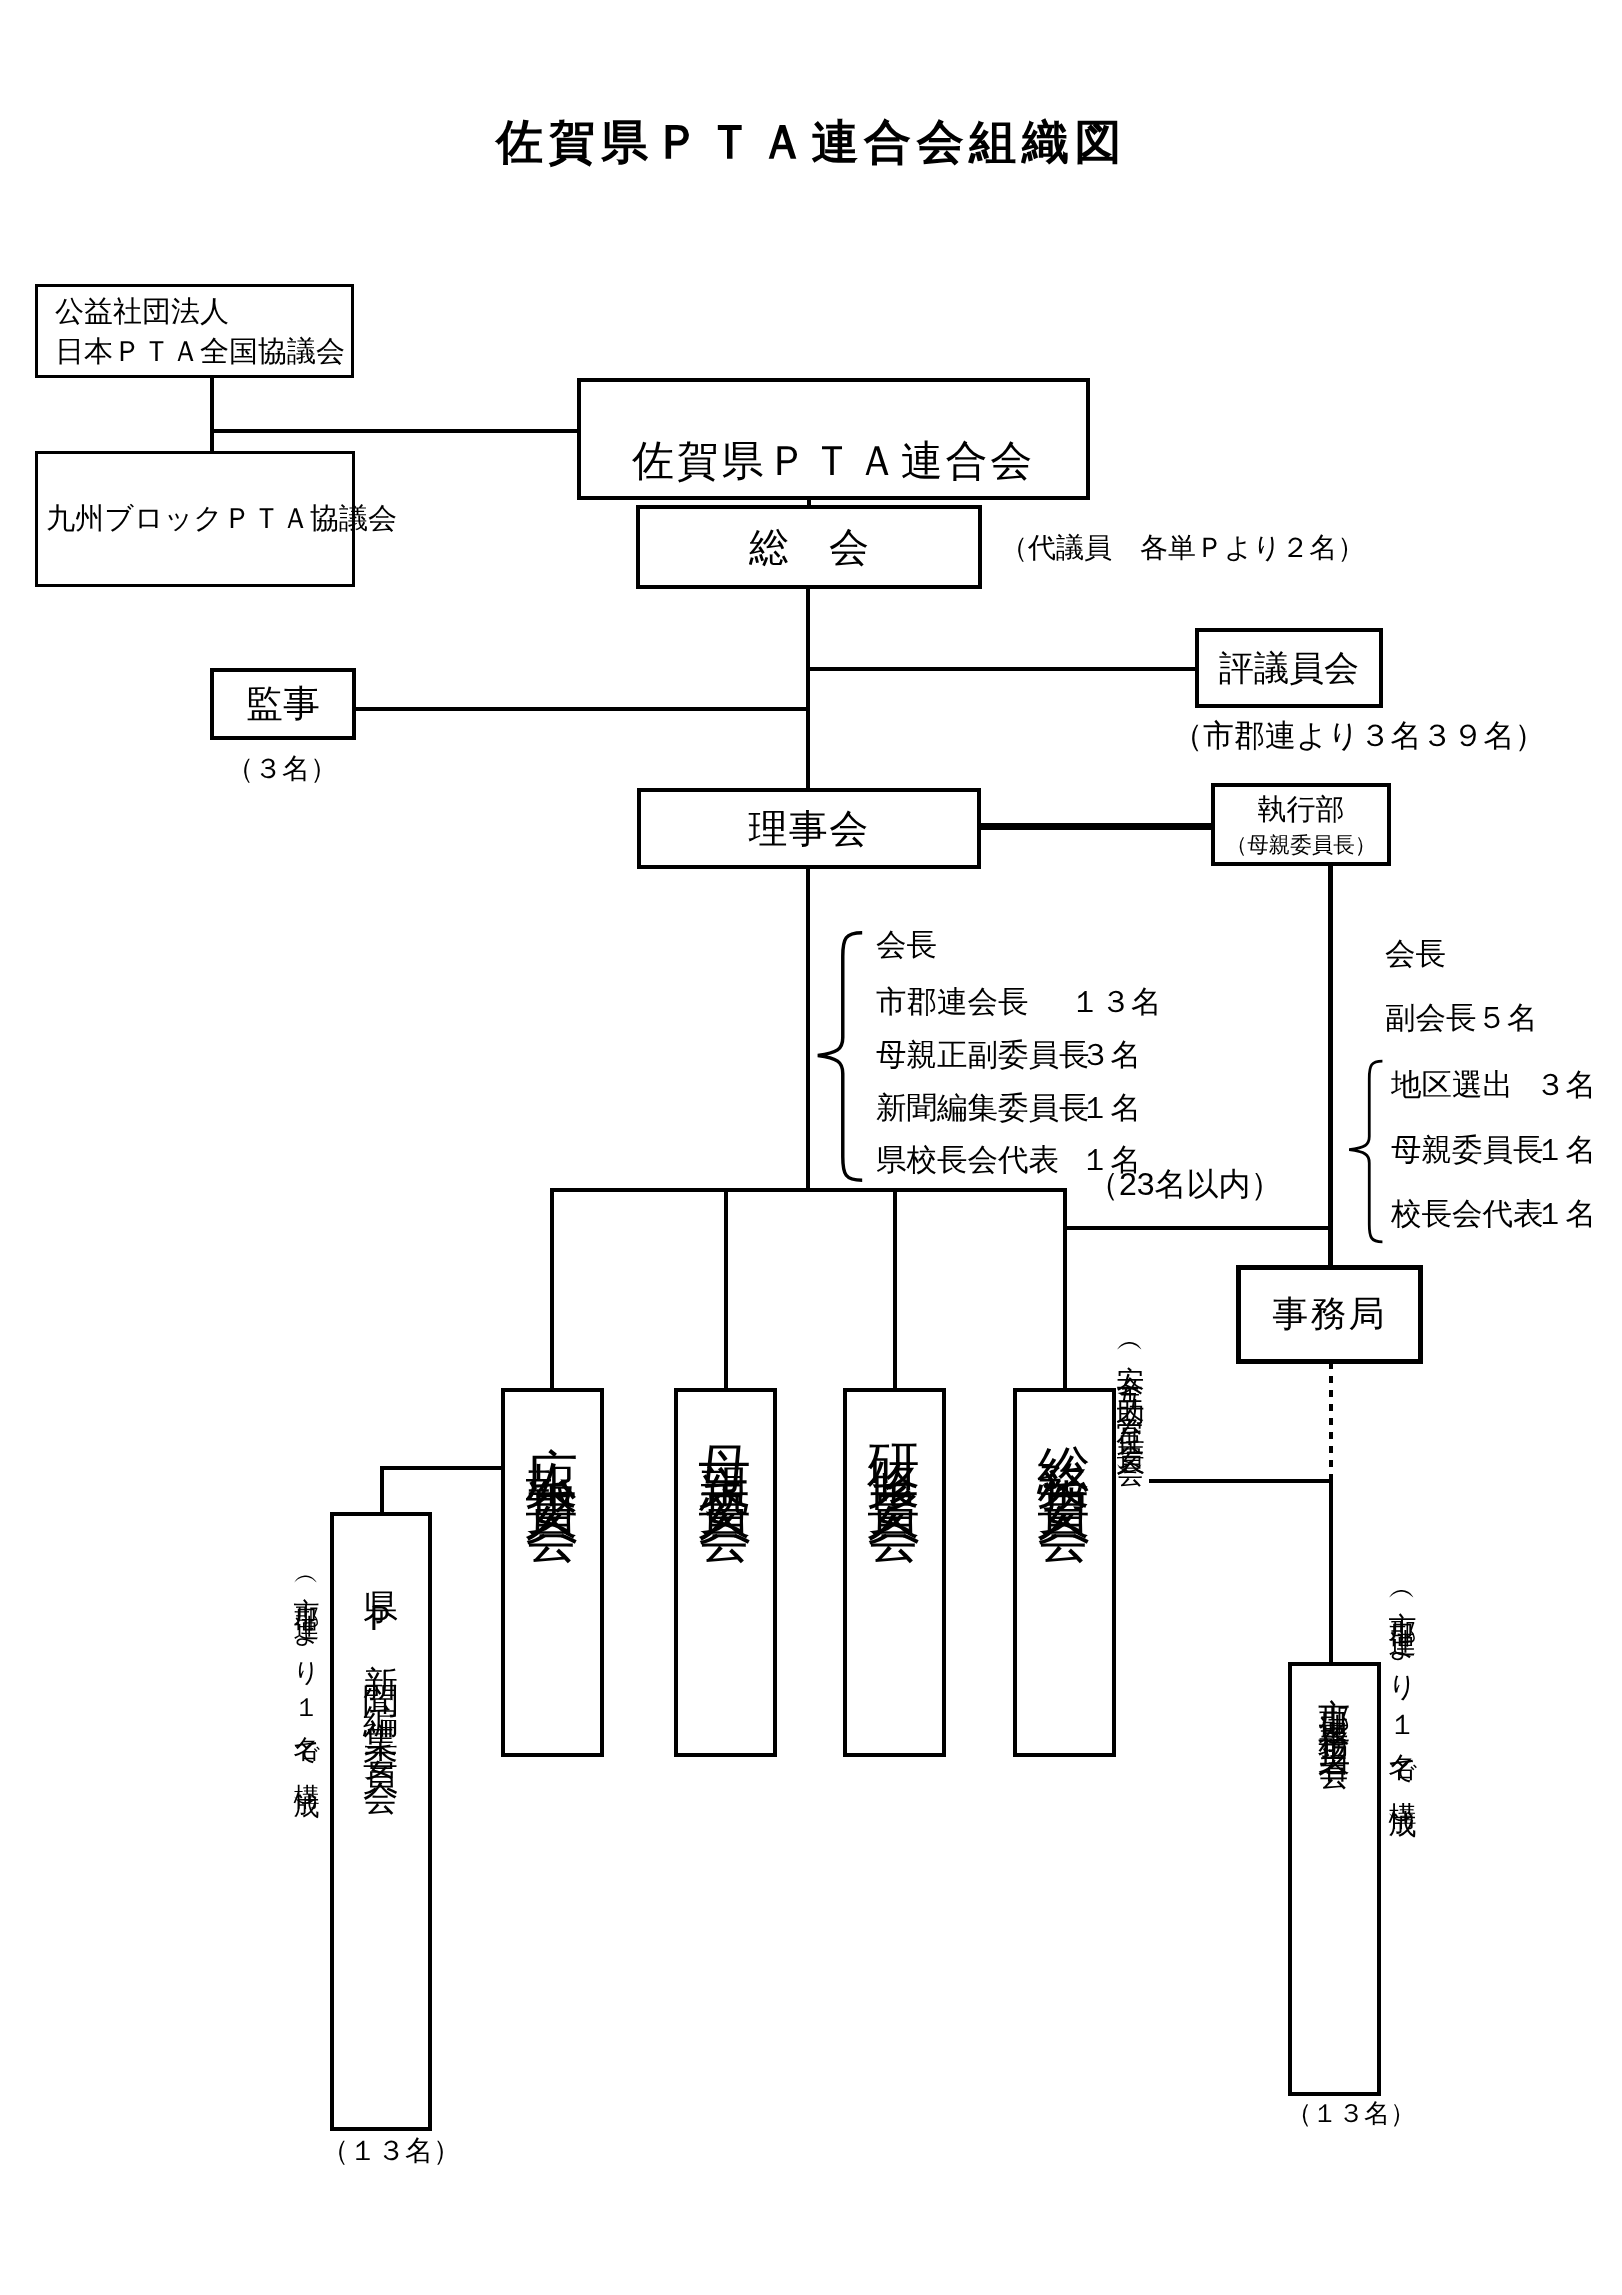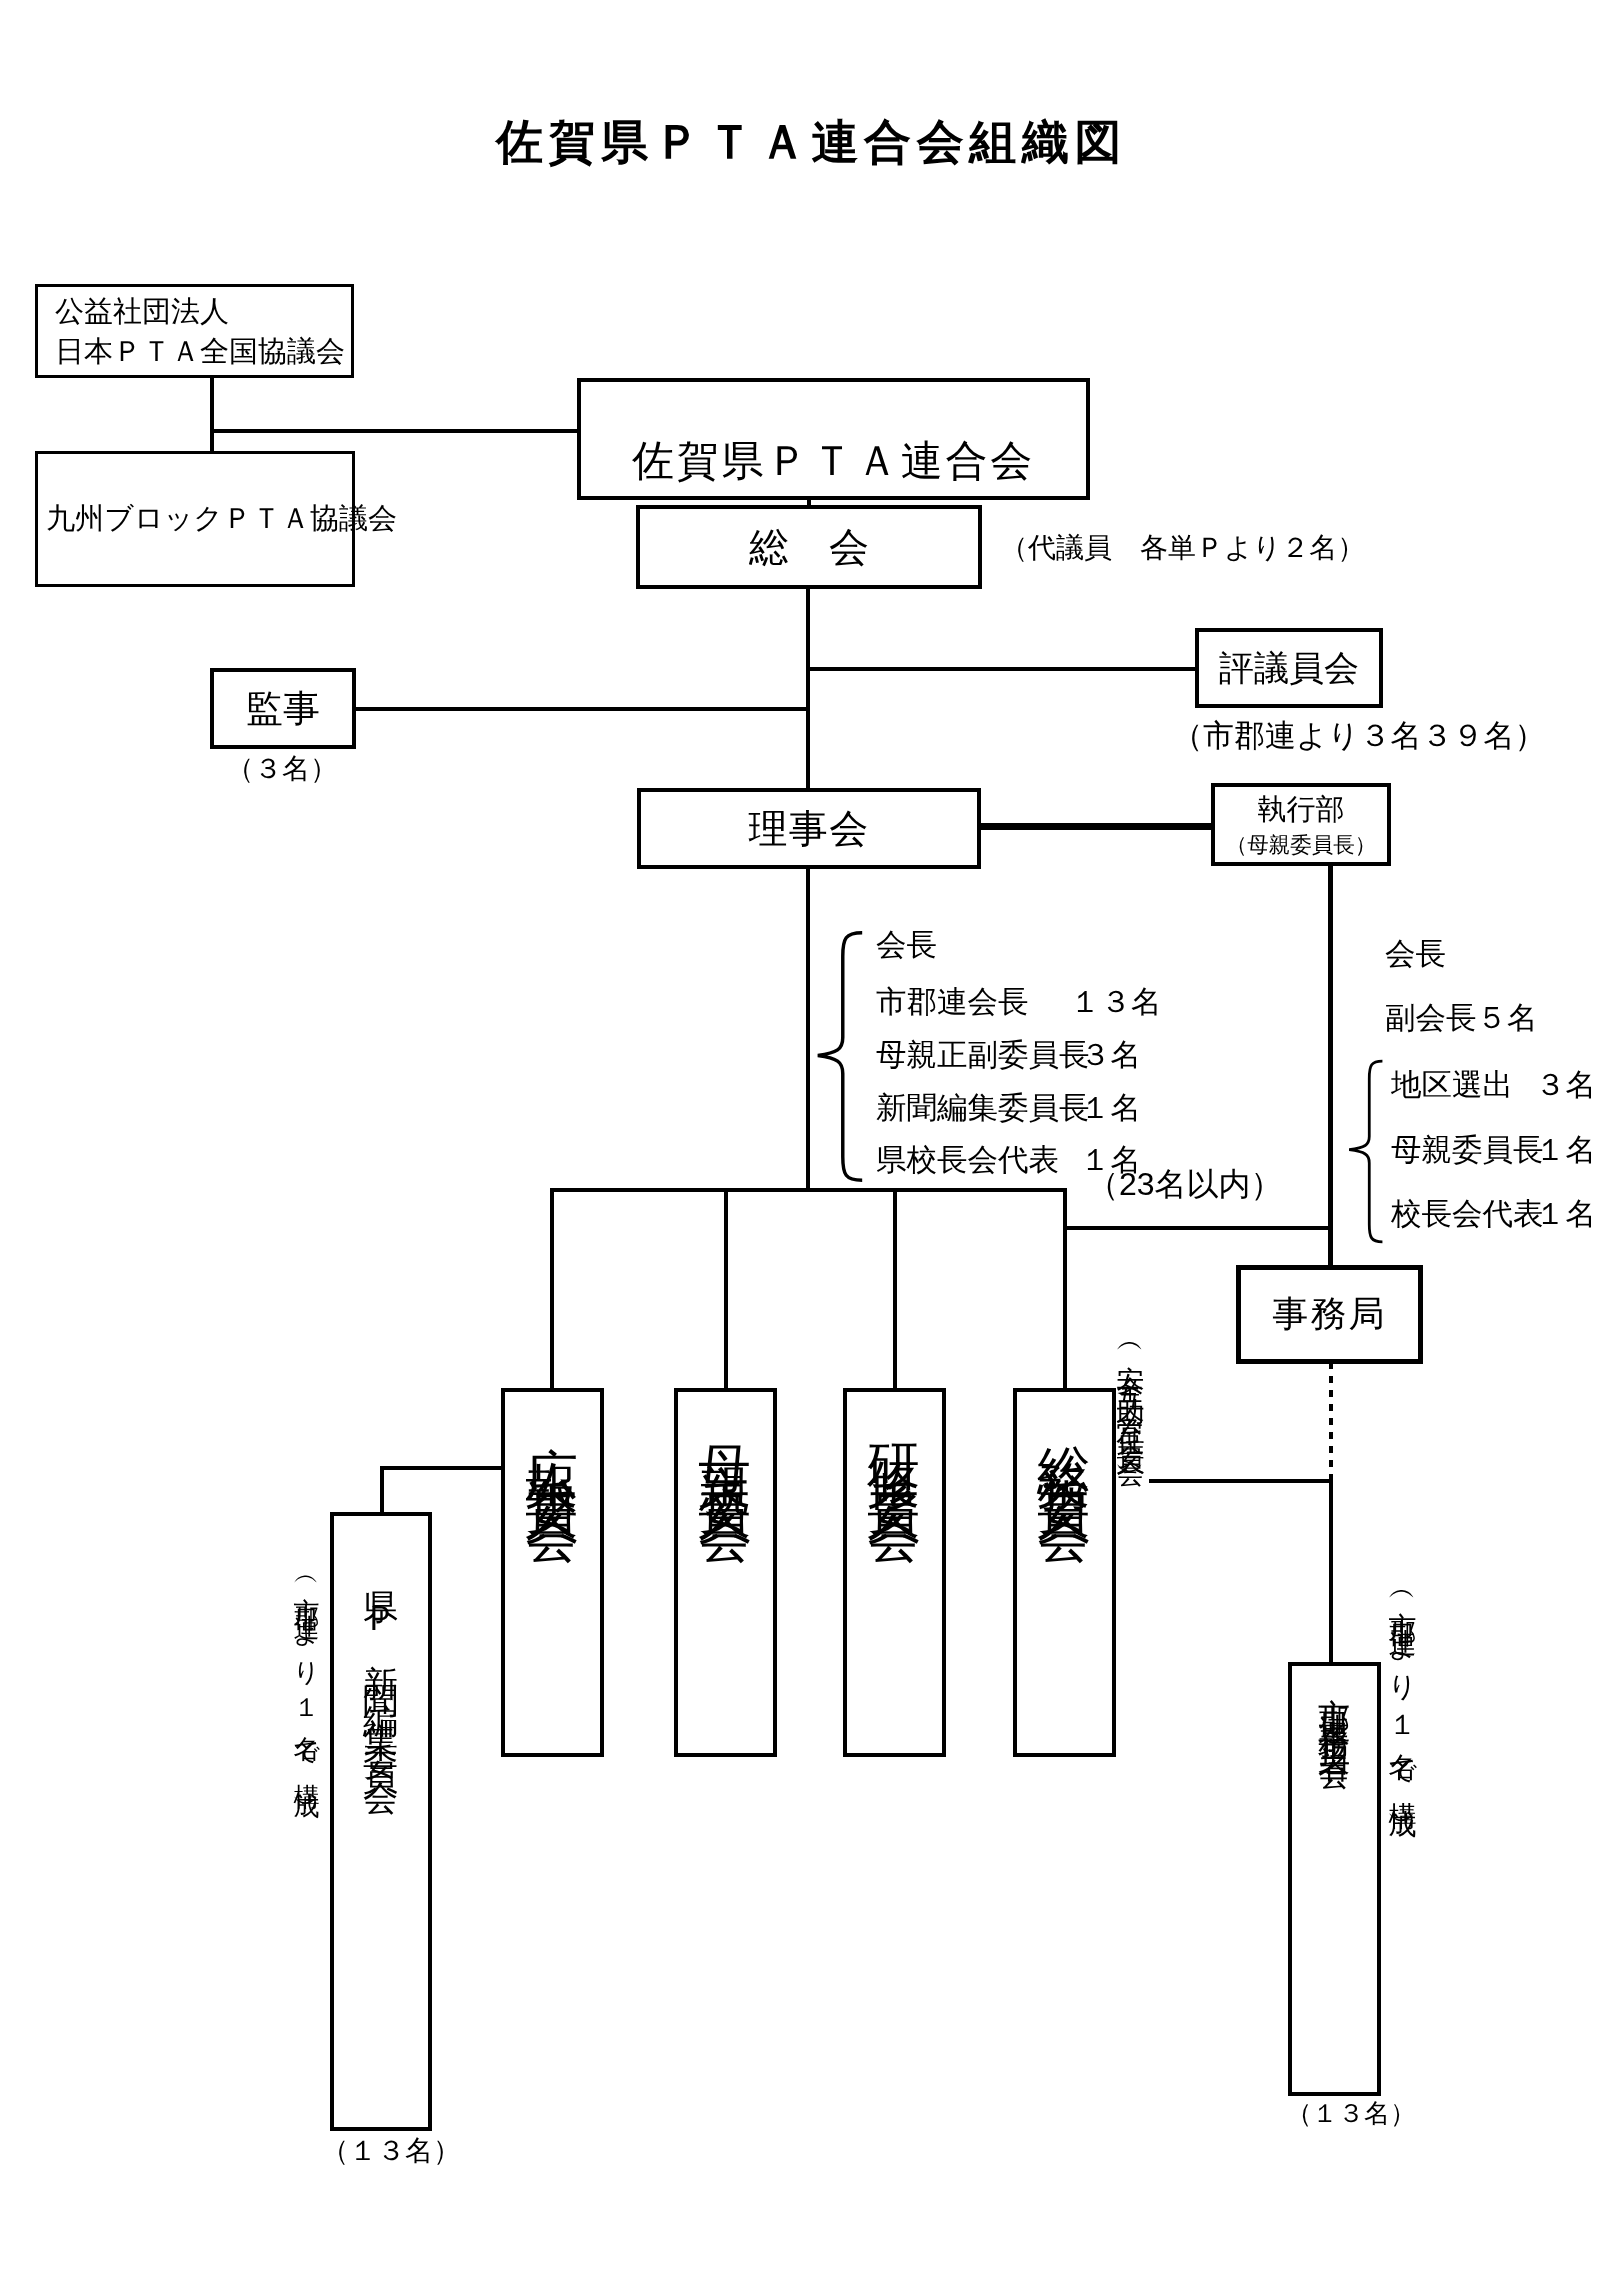--- a/index.html
+++ b/index.html
@@ -84,21 +84,21 @@
 
   <div class="box" style="left:577px;top:378px;width:513px;height:122px;border-width:4.9px;">
     <span class="label" style="font-size:42px;letter-spacing:2.8px;margin-top:44px;">佐賀県ＰＴＡ連合会</span>
   </div>
 
   <div class="box" style="left:636px;top:505px;width:346px;height:84px;border-width:4.9px;">
     <span class="label" style="font-size:40px;">総　会</span>
   </div>
   <div class="note" style="left:1000px;top:529px;font-size:28px;">（代議員　各単Ｐより２名）</div>
 
-  <div class="box" style="left:210px;top:668px;width:146px;height:81px;border-width:4.9px;">
+  <div class="box" style="left:210px;top:668px;width:146px;height:72px;border-width:4.9px;">
     <span class="label" style="font-size:37px;">監事</span>
   </div>
   <div class="note" style="left:226px;top:750px;font-size:28px;">（３名）</div>
 
   <div class="box" style="left:1195px;top:628px;width:188px;height:80px;border-width:4.2px;">
     <span class="label" style="font-size:35px;">評議員会</span>
   </div>
   <div class="note" style="left:1172px;top:715px;font-size:31px;">（市郡連より３名３９名）</div>
 
   <div class="box" style="left:637px;top:788px;width:344px;height:81px;border-width:4.9px;">

